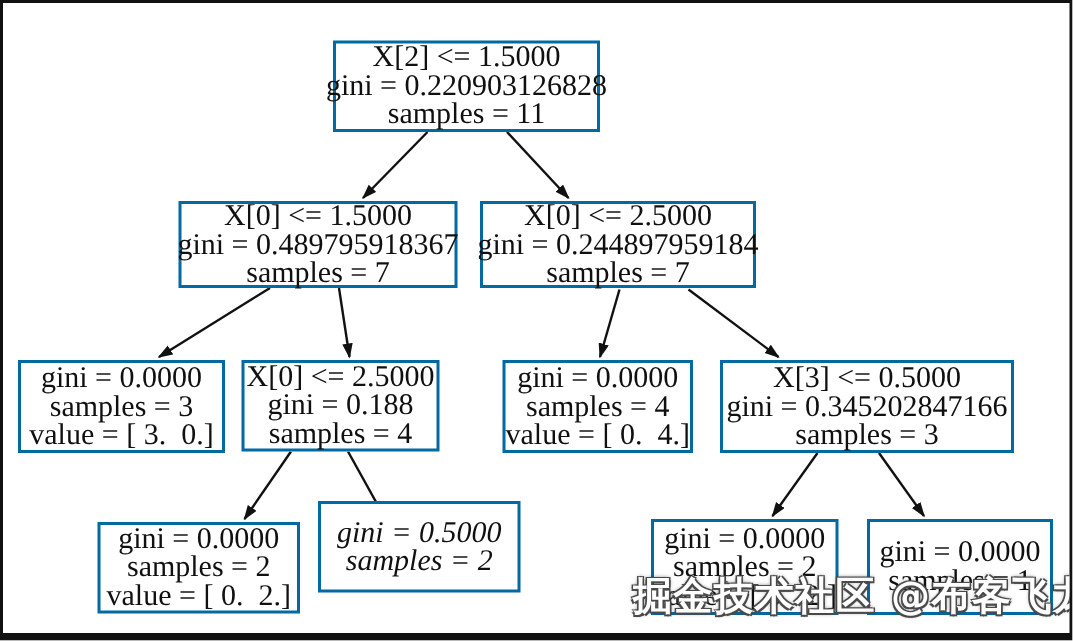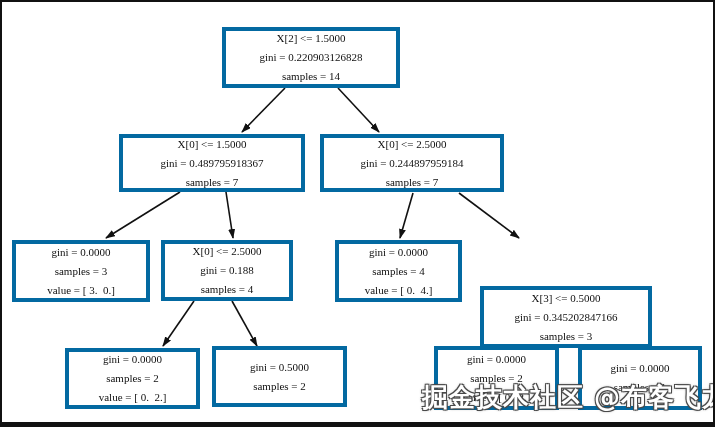--- a/index.html
+++ b/index.html
@@ -15,41 +15,41 @@
     border-bottom: 5px solid #111;
     box-sizing: border-box;
     overflow: hidden;
     font-family: "Liberation Serif", "DejaVu Serif", serif;
   }
   .edges { position: absolute; left: 0; top: 0; width: 715px; height: 427px; }
   .node {
     position: absolute;
     box-sizing: border-box;
     background: #ffffff;
-    border: 4px solid #0369a1;
+    border: 2px solid #0369a1;
     display: flex;
     flex-direction: column;
     align-items: center;
     justify-content: center;
     color: #101010;
-    font-size: 11px;
+    font-size: 20px;
     line-height: 19px;
     text-align: center;
   }
   .node-line { white-space: pre; }
   
   .n-root { left: 220px; top: 25px;  width: 178px; height: 61px; }
   .n-l    { left: 117px; top: 132px; width: 186px; height: 58px; }
   .n-r    { left: 318px; top: 132px; width: 184px; height: 58px; }
   .n-ll   { left: 10px;  top: 238px; width: 138px; height: 62px; }
   .n-lr   { left: 159px; top: 238px; width: 132px; height: 61px; }
   .n-rl   { left: 333px; top: 238px; width: 127px; height: 62px; }
-  .n-rr   { left: 478px; top: 238px; width: 172px; height: 62px; margin-top: 46px; }
+  .n-rr   { left: 478px; top: 238px; width: 196px; height: 62px; }
   .n-lrl  { left: 63px;  top: 346px; width: 135px; height: 61px; }
-  .n-lrr  { left: 210px; top: 344px; width: 135px; height: 61px; }
+  .n-lrr  { left: 210px; top: 332px; width: 135px; height: 61px; font-style: italic; }
   .n-rrl  { left: 432px; top: 344px; width: 125px; height: 64px; }
   .n-rrr  { left: 576px; top: 344px; width: 124px; height: 64px; }
   .watermark {
     position: absolute;
     left: 420px;
     top: 378px;
     width: 295px;
     font-family: "DejaVu Sans", "Liberation Sans", sans-serif;
     font-size: 26px;
     font-weight: 700;
@@ -83,21 +83,21 @@
       <line x1="192" y1="299" x2="161" y2="344" marker-end="url(#arrow)"></line>
       <line x1="230" y1="299" x2="255" y2="344" marker-end="url(#arrow)"></line>
       <line x1="543" y1="300" x2="513" y2="342" marker-end="url(#arrow)"></line>
       <line x1="584" y1="300" x2="614" y2="342" marker-end="url(#arrow)"></line>
     </g>
   </svg>
 
   <div class="node n-root">
     <span class="node-line">X[2] &lt;= 1.5000</span>
     <span class="node-line">gini = 0.220903126828</span>
-    <span class="node-line">samples = 14</span>
+    <span class="node-line">samples = 11</span>
   </div>
 
   <div class="node n-l">
     <span class="node-line">X[0] &lt;= 1.5000</span>
     <span class="node-line">gini = 0.489795918367</span>
     <span class="node-line">samples = 7</span>
   </div>
 
   <div class="node n-r">
     <span class="node-line">X[0] &lt;= 2.5000</span>

